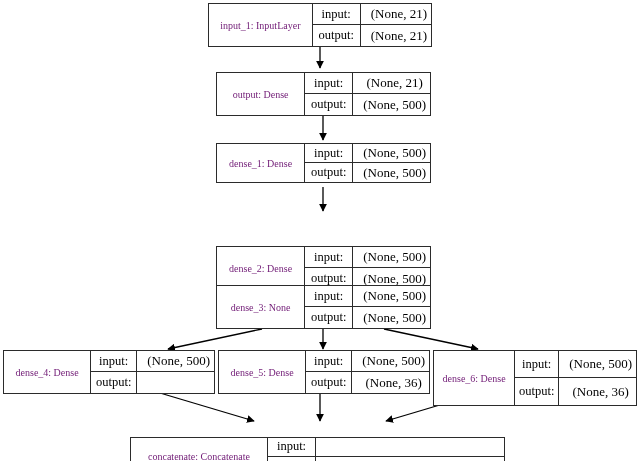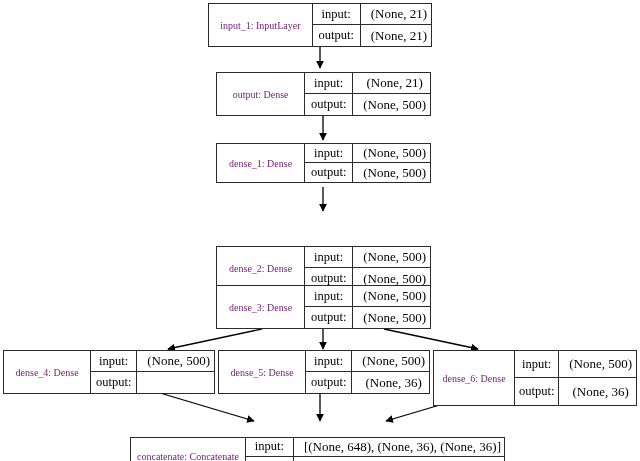--- a/index.html
+++ b/index.html
@@ -159,21 +159,21 @@
         <div class="io-value">(None, 500)</div>
       </div>
       <div class="io-row">
         <div class="io-label" style="width:48px;">output:</div>
         <div class="io-value">(None, 500)</div>
       </div>
     </div>
   </div>
 
   <div class="node" style="left:216px; top:285px; width:215px; height:44px;">
-    <div class="node-name" style="width:97px;">dense_3: Dense</div>
+    <div class="node-name" style="width:97px;">dense_3: None</div>
     <div class="node-io">
       <div class="io-row top">
         <div class="io-label" style="width:48px;">input:</div>
         <div class="io-value">(None, 500)</div>
       </div>
       <div class="io-row">
         <div class="io-label" style="width:48px;">output:</div>
         <div class="io-value">(None, 500)</div>
       </div>
     </div>
@@ -218,21 +218,20 @@
         <div class="io-value">(None, 36)</div>
       </div>
     </div>
   </div>
 
   <div class="node" style="left:130px; top:421px; width:375px; height:39px;margin-top:16px;">
     <div class="node-name" style="width:136px;">concatenate: Concatenate</div>
     <div class="node-io">
       <div class="io-row top">
         <div class="io-label" style="width:48px;">input:</div>
-        <div class="io-value">[(None, 648), (None, 36), (None, 36)]</div>
       </div>
       <div class="io-row">
         <div class="io-label" style="width:48px;">output:</div>
         <div class="io-value">(None, 720)</div>
       </div>
     </div>
   </div>
 
 </div>
 

